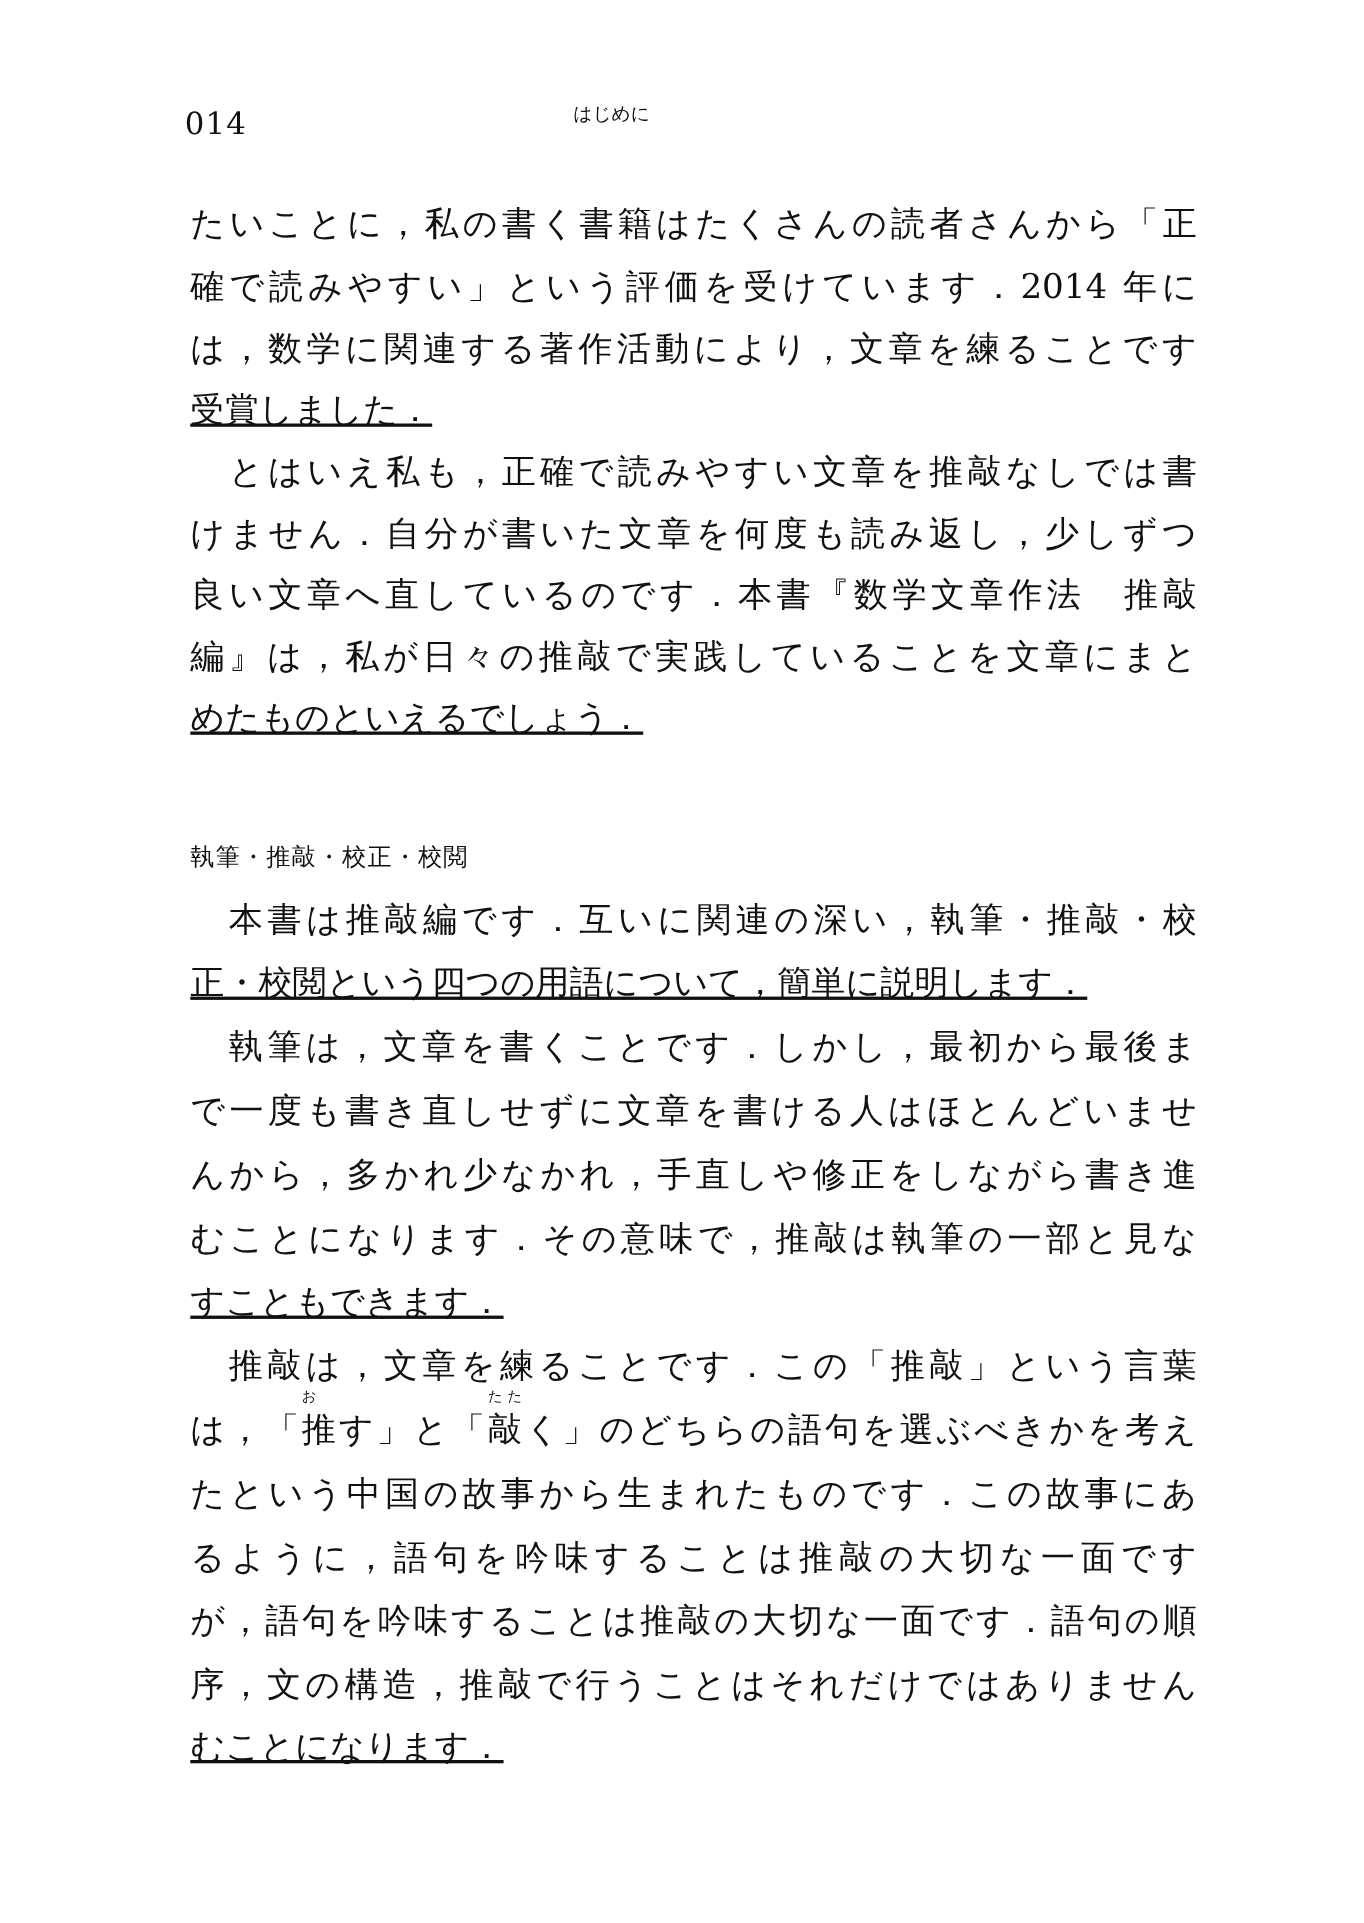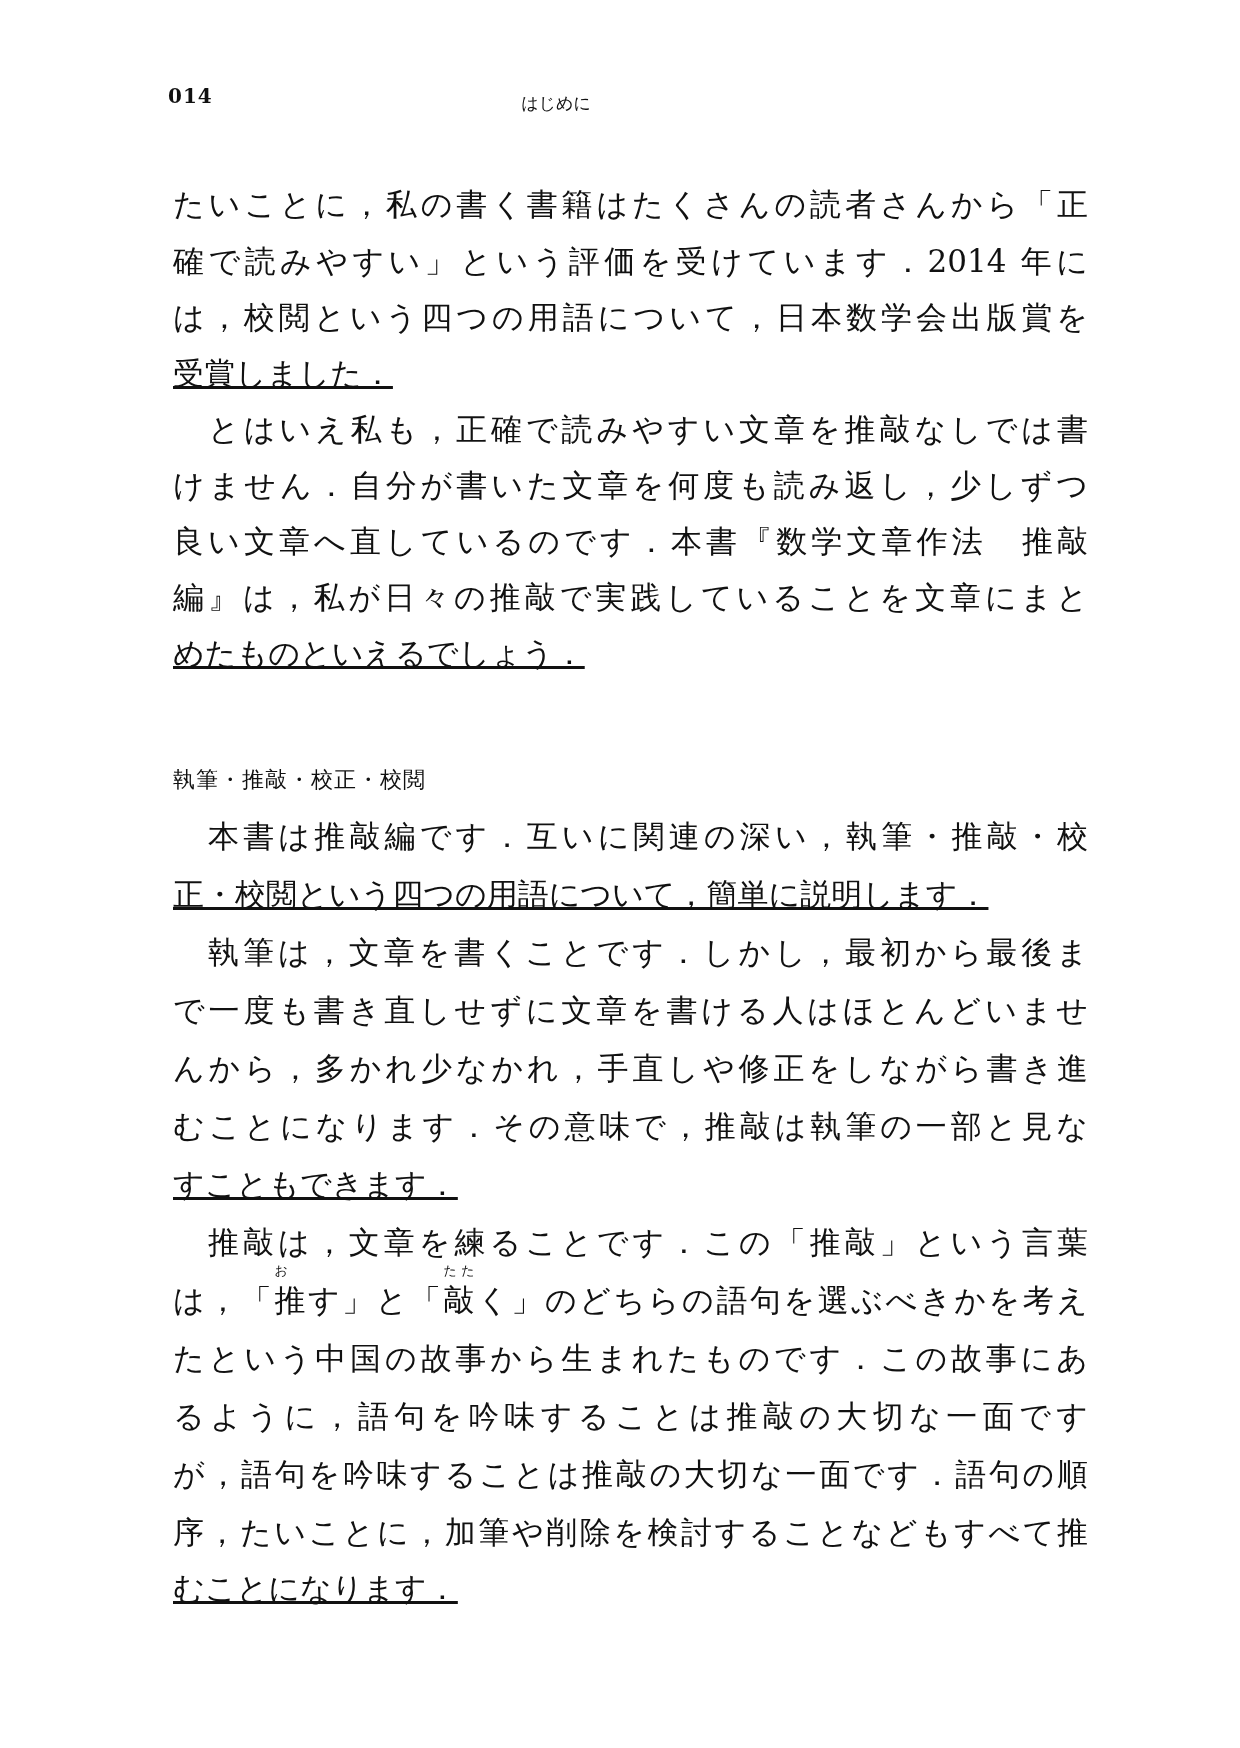--- a/index.html
+++ b/index.html
@@ -1,35 +1,35 @@
 <!DOCTYPE html>
 <html><head>
 <meta charset="utf-8">
 <style>
   html, body { margin: 0; padding: 0; background: #ffffff; }
   body { width: 1240px; height: 1748px; position: relative; overflow: hidden; color: #111111; }
-  .page-num { position: absolute; left: 168px; top: 84px; font-family: "DejaVu Serif", serif; font-size: 20px; letter-spacing: 1px; font-weight: bold; }
+  .page-num { position: absolute; left: 168px; top: 96px; font-family: "DejaVu Serif", serif; font-size: 28px; letter-spacing: 1px; }
   .running-head { position: absolute; left: 0; width: 1092px; top: 92px; text-align: center; font-family: "DejaVu Sans", sans-serif; font-size: 17px; padding-left: 20px; box-sizing: border-box; }
   .line { position: absolute; left: 173px; width: 915px; height: 40px; font-family: "DejaVu Serif", serif; font-size: 31px; line-height: 40px; white-space: nowrap; text-align: justify; text-align-last: justify; }
   .line.last { text-align-last: left; text-decoration: underline; }
   .line.indent { padding-left: 35px; box-sizing: border-box; }
   .heading { position: absolute; left: 173px; top: 760px; font-family: "DejaVu Sans", sans-serif; font-size: 22px; line-height: 40px; letter-spacing: 1px; }
   .bold { font-family: "DejaVu Sans", sans-serif; font-weight: normal; }
   .ruby-wrap { position: relative; display: inline-block; }
   .ruby-text { position: absolute; top: -16px; left: 0; width: 100%; text-align: center; font-size: 13px; line-height: 13px; letter-spacing: 0; }
 </style>
 </head>
 <body>
 
 <div class="page-num">014</div>
 <div class="running-head">はじめに</div>
 
 <div class="line" style="top:184px">たいことに，私の書く書籍はたくさんの読者さんから「正</div>
 <div class="line" style="top:241px">確で読みやすい」という評価を受けています．2014 年に</div>
-<div class="line" style="top:297px">は，校閲という四つの用語について，日本数学会出版賞を</div>
+<div class="line" style="top:297px">は，数学に関連する著作活動により，文章を練ることです</div>
 <div class="line last" style="top:353px">受賞しました．</div>
 <div class="line indent" style="top:409px">とはいえ私も，正確で読みやすい文章を推敲なしでは書</div>
 <div class="line" style="top:465px">けません．自分が書いた文章を何度も読み返し，少しずつ</div>
 <div class="line" style="top:521px">良い文章へ直しているのです．本書『数学文章作法　推敲</div>
 <div class="line" style="top:577px">編』は，私が日々の推敲で実践していることを文章にまと</div>
 <div class="line last" style="top:633px">めたものといえるでしょう．</div>
 
 <div class="heading">執筆・推敲・校正・校閲</div>
 
 <div class="line indent" style="top:816px">本書は推敲編です．互いに関連の深い，執筆・推敲・校</div>
@@ -43,14 +43,14 @@
 <div class="line last" style="top:1164px">すこともできます．</div>
 <div class="line indent" style="top:1222px">
   <span class="bold">推敲</span><span>は，文章を練ることです．この「推敲」という言葉</span>
 </div>
 <div class="line" style="top:1280px">
   <span>は，「</span><span class="ruby-wrap"><span class="ruby-text">お</span><span>推</span></span><span>す」と「</span><span class="ruby-wrap"><span class="ruby-text">たた</span><span>敲</span></span><span>く」のどちらの語句を選ぶべきかを考え</span>
 </div>
 <div class="line" style="top:1338px">たという中国の故事から生まれたものです．この故事にあ</div>
 <div class="line" style="top:1396px">るように，語句を吟味することは推敲の大切な一面です</div>
 <div class="line" style="top:1454px">が，語句を吟味することは推敲の大切な一面です．語句の順</div>
-<div class="line" style="top:1512px">序，たいことに，加筆や削除を検討することなどもすべて推</div>
+<div class="line" style="top:1512px">序，文の構造，推敲で行うことはそれだけではありません</div>
 <div class="line last" style="top:1568px">むことになります．</div>
 
 </body></html>

